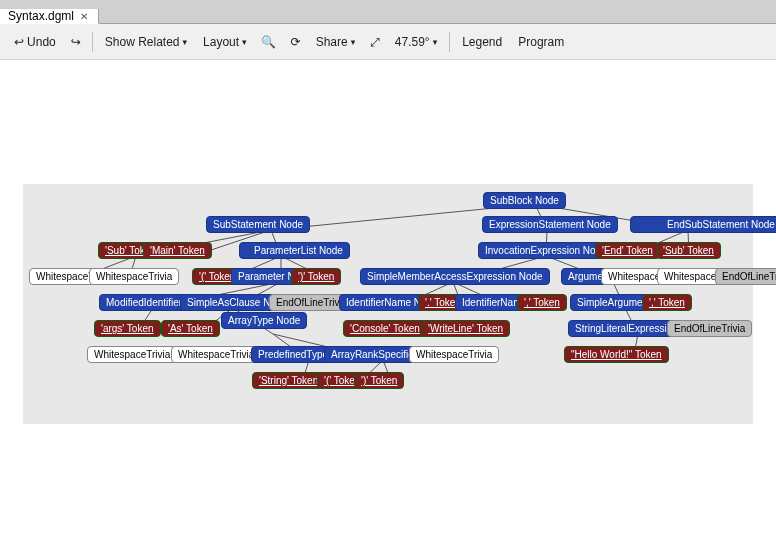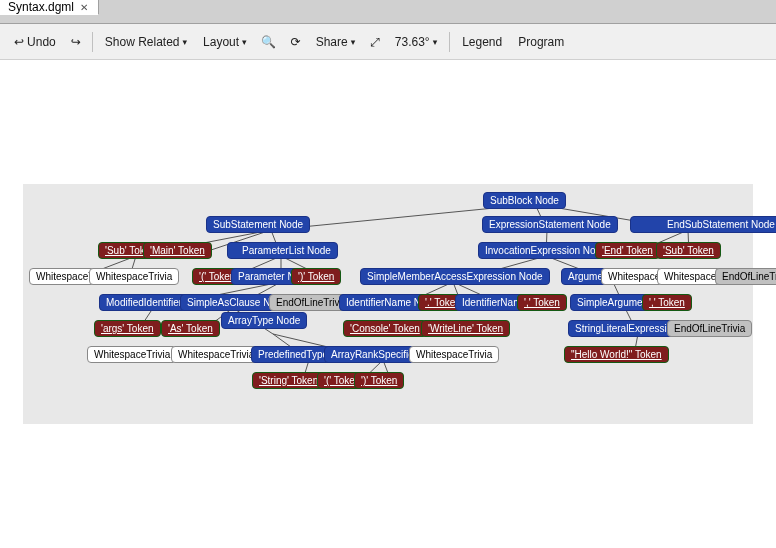--- a/index.html
+++ b/index.html
@@ -1,21 +1,21 @@
 <!DOCTYPE html>
 <html><head>
   <meta charset="utf-8">
   <style>
     * { box-sizing: border-box; margin: 0; padding: 0; }
     body { font-family: 'Segoe UI', Arial, sans-serif; font-size: 12px; background: #fff; width: 776px; height: 548px; overflow: hidden; }
 
     
     .tab-bar {
       display: flex;
-      align-items: flex-start;
+      align-items: flex-end;
       background: #d0d0d0;
       height: 24px;
       border-bottom: 1px solid #a0a0a0;
     }
     .tab {
       display: flex;
       align-items: center;
       padding: 0 8px;
       font-size: 12px;
       cursor: pointer;
@@ -167,21 +167,21 @@
     <span>⟳</span>
   </button>
   <button class="toolbar-btn">
     <span>Share</span>
     <span class="arrow">▾</span>
   </button>
   <button class="toolbar-btn icon-only">
     <span>⤢</span>
   </button>
   <button class="toolbar-btn">
-    <span>73.63°</span>
+    <span>47.59°</span>
     <span class="arrow">▾</span>
   </button>
   <div class="toolbar-separator"></div>
   <button class="toolbar-btn">
     <span>Legend</span>
   </button>
   <button class="toolbar-btn">
     <span>Program</span>
   </button>
 </div>
@@ -241,21 +241,21 @@
     </svg>
 
     <div class="node node-blue" style="left:460px;top:8px;">SubBlock Node</div>
 
     <div class="node node-blue" style="left:183px;top:32px;">SubStatement Node</div>
     <div class="node node-blue" style="left:459px;top:32px;">ExpressionStatement Node</div>
     <div class="node node-blue" style="left:607px;top:32px;padding-left:36px;">EndSubStatement Node</div>
 
     <div class="node node-green" style="left:75px;top:58px;">'Sub' Token</div>
     <div class="node node-green" style="left:120px;top:58px;">'Main' Token</div>
-    <div class="node node-blue" style="left:204px;top:58px;padding-left:14px;">ParameterList Node</div>
+    <div class="node node-blue" style="left:216px;top:58px;padding-left:14px;">ParameterList Node</div>
     <div class="node node-blue" style="left:455px;top:58px;">InvocationExpression Node</div>
     <div class="node node-green" style="left:572px;top:58px;">'End' Token</div>
     <div class="node node-green" style="left:633px;top:58px;">'Sub' Token</div>
 
     <div class="node node-white" style="left:6px;top:84px;">WhitespaceTrivia</div>
     <div class="node node-white" style="left:66px;top:84px;">WhitespaceTrivia</div>
     <div class="node node-green" style="left:169px;top:84px;">'(' Token</div>
     <div class="node node-blue" style="left:208px;top:84px;">Parameter Node</div>
     <div class="node node-green" style="left:268px;top:84px;">')' Token</div>
     <div class="node node-blue" style="left:337px;top:84px;">SimpleMemberAccessExpression Node</div>

